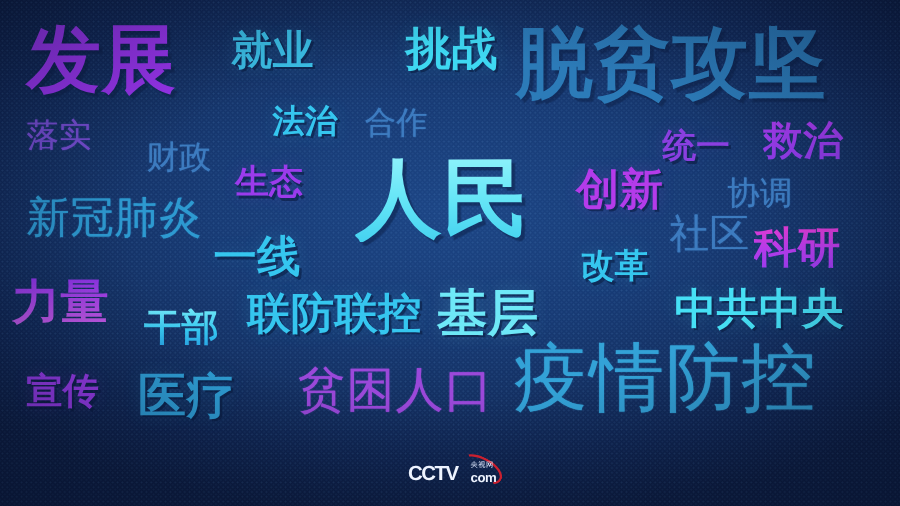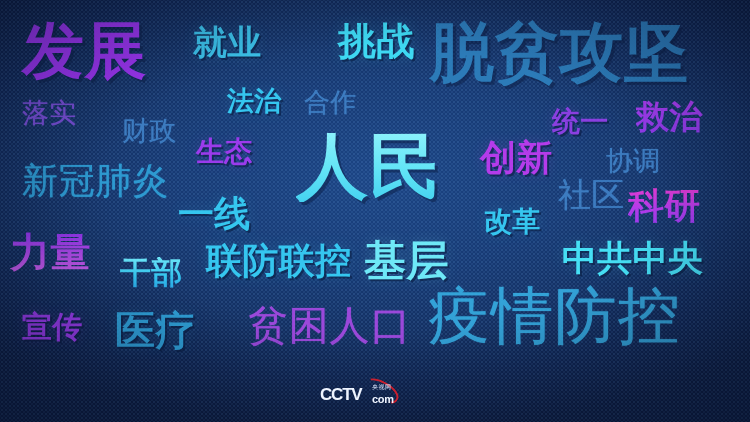--- a/index.html
+++ b/index.html
@@ -42,21 +42,21 @@
   
   .wave{position:absolute;left:-40px;right:-40px;pointer-events:none;}
   .wave i{
     position:absolute;left:0;right:0;height:2px;display:block;
     background-image:radial-gradient(currentColor 0.85px, transparent 1.05px);
     background-size:4px 2px;
     background-repeat:repeat-x;
   }
 
   
-  #logo{position:absolute;left:320px;top:381px;width:84px;height:26px;}
+  #logo{position:absolute;left:340px;top:381px;width:84px;height:26px;}
   #logo .cctv{
     font-family:"Liberation Sans","DejaVu Sans",sans-serif;
     font-weight:700;font-size:17px;letter-spacing:-1.2px;color:#eef4ff;
     position:absolute;left:0;top:4px;
   }
   #logo .com{
     font-family:"Liberation Sans","DejaVu Sans",sans-serif;
     font-weight:700;font-size:11px;color:#eef4ff;position:absolute;left:52px;top:12px;letter-spacing:-.3px;
   }
   #logo .cn{

